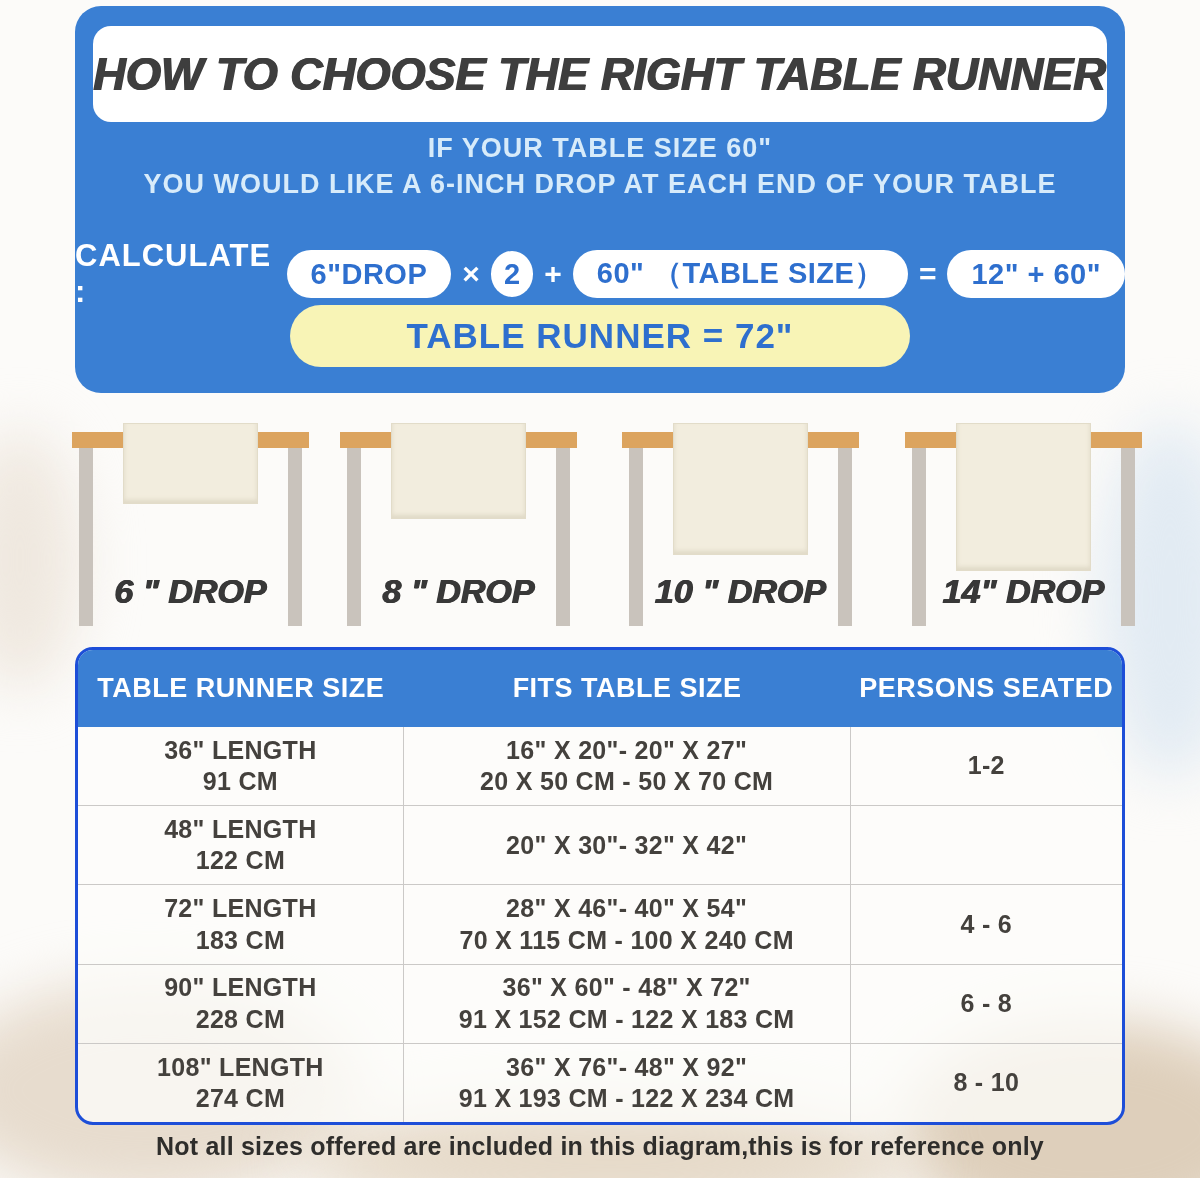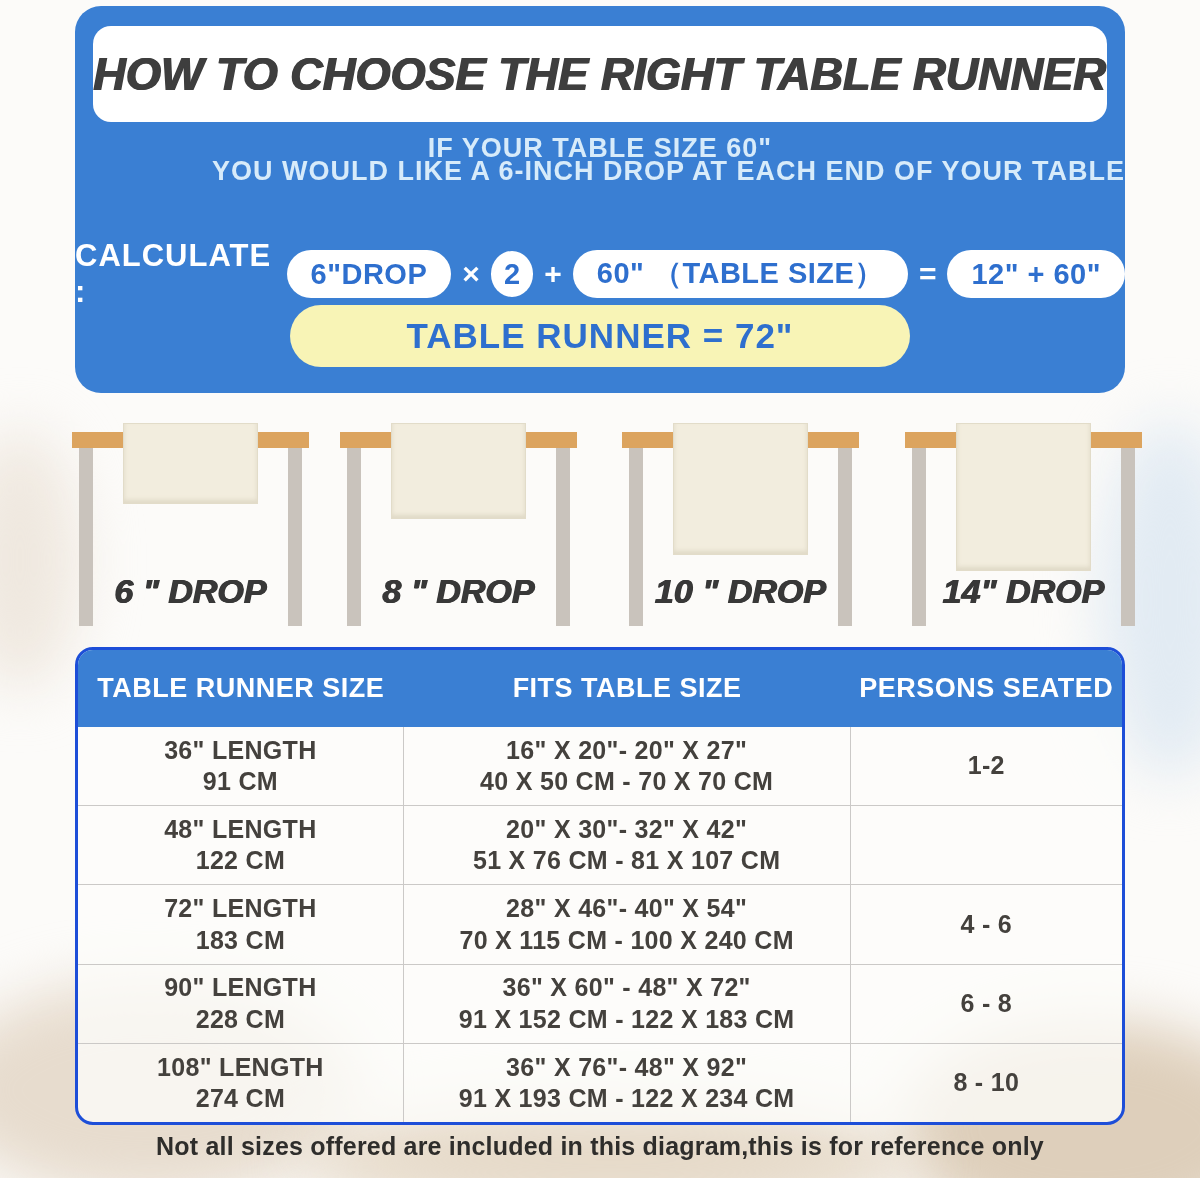--- a/index.html
+++ b/index.html
@@ -29,21 +29,21 @@
   .title-text {
     font-size:46px; font-weight:700; font-style:italic; color:#3e3e3e;
     letter-spacing:0px; white-space:nowrap; transform:scaleX(0.98);
     text-shadow:0.8px 0 0 #3e3e3e, -0.8px 0 0 #3e3e3e;
   }
   .sub1, .sub2 {
     position:absolute; width:100%; text-align:center; color:#d7ebfa;
     font-weight:700; letter-spacing:1px;
   }
   .sub1 { top:127px; font-size:27px; }
-  .sub2 { top:150px; font-size:27px;text-align:right; }
+  .sub2 { top:163px; font-size:27px; }
   .calc-row {
     position:absolute; top:232px; left:0; width:100%;
     display:flex; align-items:center; justify-content:space-between; gap:11px;
   }
   .calc-label { color:#ffffff; font-size:31px; font-weight:700; letter-spacing:1px; }
   .pill {
     background:#ffffff; color:#2e6fce; font-weight:700; font-size:29px;
     border-radius:999px; height:48px; display:flex; align-items:center;
     padding:0 24px; white-space:nowrap; letter-spacing:0.5px;
   }
@@ -178,35 +178,34 @@
     </div>
     <div class="st-body">
 
       <div class="st-row">
         <div class="st-cell c1">
           <span class="ln">36" LENGTH</span>
           <span class="ln">91 CM</span>
         </div>
         <div class="st-cell c2">
           <span class="ln">16" X 20"- 20" X 27"</span>
-          <span class="ln">40 X 50 CM - 70 X 70 CM</span>
+          <span class="ln">20 X 50 CM - 50 X 70 CM</span>
         </div>
         <div class="st-cell c3">
           <span class="ln persons">1-2</span>
         </div>
       </div>
 
       <div class="st-row">
         <div class="st-cell c1">
           <span class="ln">48" LENGTH</span>
           <span class="ln">122 CM</span>
         </div>
         <div class="st-cell c2">
           <span class="ln">20" X 30"- 32" X 42"</span>
-          <span class="ln">51 X 76 CM - 81 X 107 CM</span>
         </div>
       </div>
 
       <div class="st-row">
         <div class="st-cell c1">
           <span class="ln">72" LENGTH</span>
           <span class="ln">183 CM</span>
         </div>
         <div class="st-cell c2">
           <span class="ln">28" X 46"- 40" X 54"</span>

